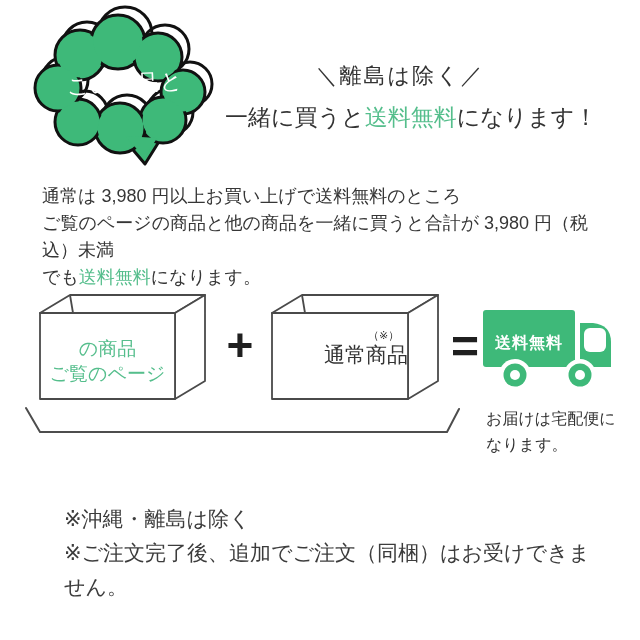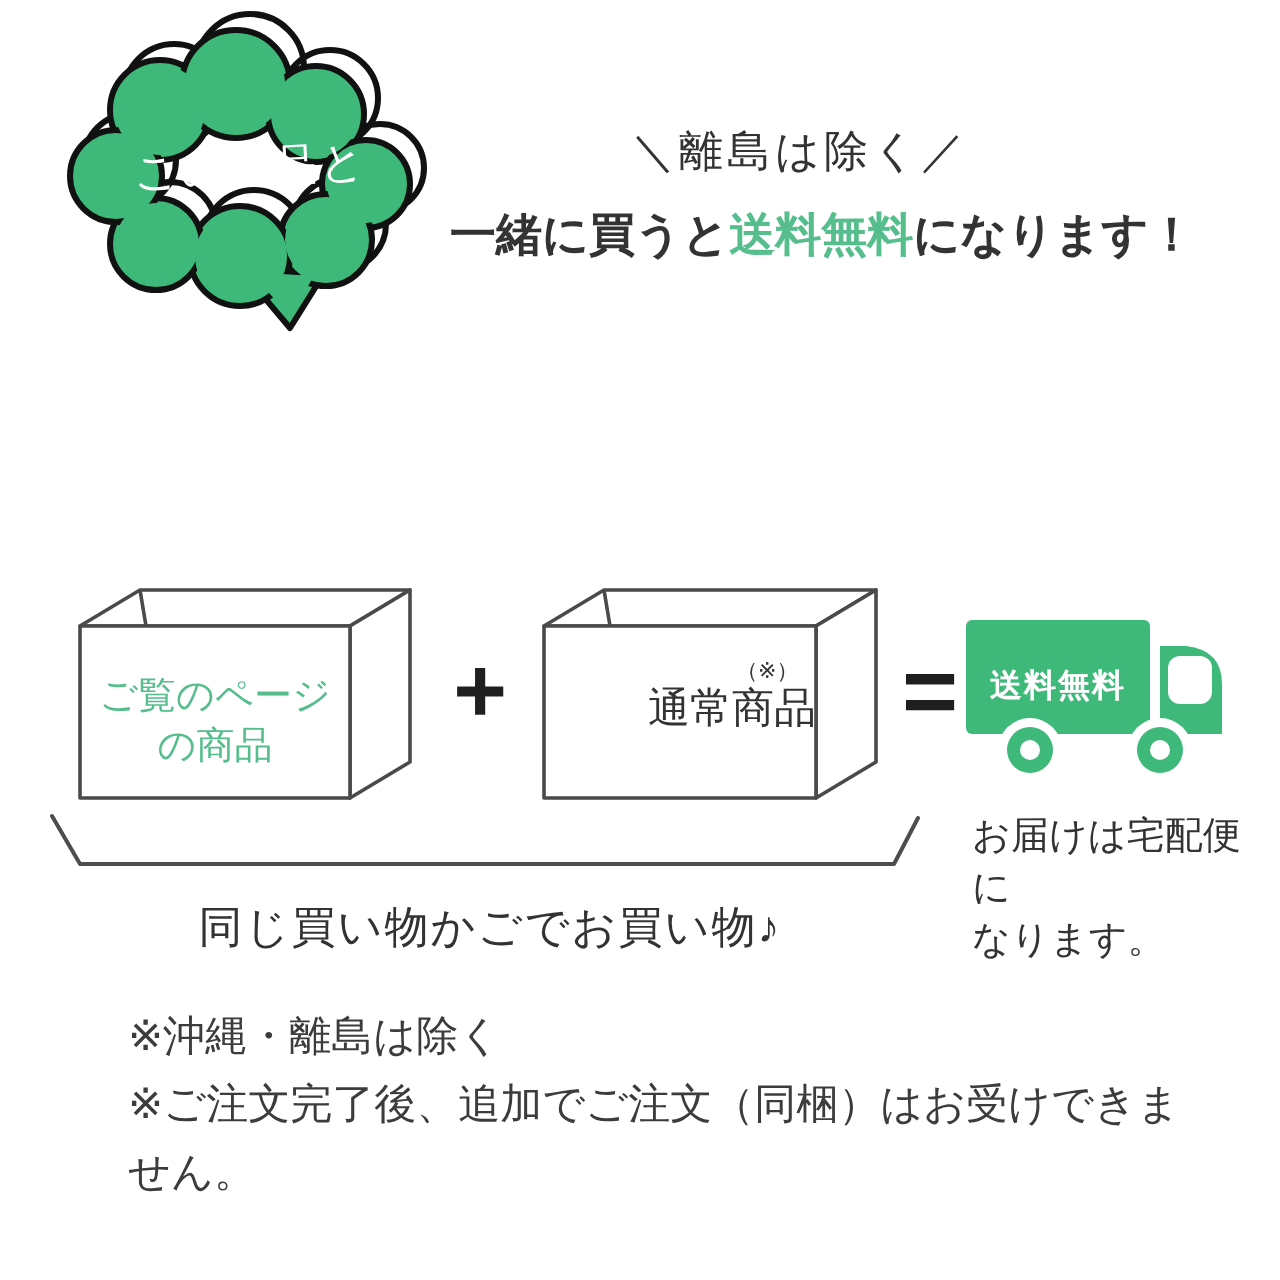--- a/index.html
+++ b/index.html
@@ -14,38 +14,38 @@
   .bubble-label{
     left:57px;top:71px;width:136px;text-align:center;
     font-size:22px;line-height:26px;color:#ffffff;letter-spacing:1px;
     transform:rotate(-3deg);font-weight:500;
   }
 
   
   .tagline{left:240px;top:62px;width:320px;text-align:center;
     font-size:22px;line-height:28px;letter-spacing:2px;color:#333;}
   .headline{left:225px;top:101px;width:355px;text-align:center;
-    font-size:23px;line-height:32px;font-weight:700;color:#333;white-space:nowrap;}
+    font-size:23px;line-height:32px;font-weight:400;color:#333;white-space:nowrap;}
   .green-txt{color:#55be8c;}
 
   
   .paragraph{left:42px;top:183px;width:580px;font-size:18px;line-height:27px;color:#363636;}
 
   
   .box1-label{left:40px;top:336px;width:135px;text-align:center;
     font-size:19px;line-height:25px;color:#55be8c;font-weight:500;}
   .box2-label{left:272px;top:343px;width:136px;text-align:right;
     font-size:21px;line-height:24px;color:#333;font-weight:500;}
   .box2-note{left:368px;top:328px;width:40px;font-size:11px;color:#333;}
   .op{font-weight:700;color:#1f1f1f;text-align:center;}
   .op-plus{left:220px;top:319px;width:40px;font-size:46px;line-height:52px;}
   .op-equals{left:444px;top:321px;width:42px;font-size:48px;line-height:52px;}
   .truck-label{left:484px;top:333px;width:90px;text-align:center;
     font-size:16px;font-weight:700;color:#ffffff;letter-spacing:1px;}
-  .delivery-note{left:486px;top:406px;width:150px;font-size:19px;line-height:26px;color:#333;}
+  .delivery-note{left:486px;top:406px;width:150px;font-size:16px;line-height:26px;color:#333;}
   .caption{left:25px;top:449px;width:440px;text-align:center;
     font-size:22px;letter-spacing:1px;color:#333;font-weight:500;}
 
   
   .footnotes{left:64px;top:502px;width:540px;font-size:21px;line-height:34px;color:#3c3c3c;}
 </style>
 </head>
 <body>
 
 <div class="canvas">
@@ -86,20 +86,25 @@
       <circle cx="43" cy="114" r="20.5"></circle>
         <circle cx="23" cy="80" r="20.5"></circle>
       <polygon points="90,128 110,150 122,130"></polygon>
     </g>
   </svg>
   <div class="txt bubble-label">この商品と</div>
 
   <div class="txt tagline">＼離島は除く／</div>
   <div class="txt headline"><span>一緒に買うと</span><span class="green-txt">送料無料</span><span>になります！</span></div>
 
+  <div class="txt paragraph">
+    <div>通常は 3,980 円以上お買い上げで送料無料のところ</div>
+    <div>ご覧のページの商品と他の商品を一緒に買うと合計が 3,980 円（税込）未満</div>
+    <div><span>でも</span><span class="green-txt">送料無料</span><span>になります。</span></div>
+  </div>
 
   <svg class="svg-layer" width="640" height="640" viewBox="0 0 640 640">
 
     <g fill="#ffffff" stroke="#4a4a4a" stroke-width="1.8" stroke-linejoin="round">
       <path d="M40,313 L70,295 L205,295 L175,313 Z"></path>
       <path d="M175,313 L205,295 L205,381 L175,399 Z"></path>
       <rect x="40" y="313" width="135" height="86"></rect>
       <line x1="70" y1="295" x2="73" y2="313"></line>
     </g>
 
@@ -119,32 +124,31 @@
       <circle cx="515" cy="375" r="11.5" fill="#3eb979"></circle>
       <circle cx="580" cy="375" r="11.5" fill="#3eb979"></circle>
       <circle cx="515" cy="375" r="5" fill="#ffffff"></circle>
       <circle cx="580" cy="375" r="5" fill="#ffffff"></circle>
     </g>
 
     <path d="M26,408 L40,432 L447,432 L459,409" fill="none" stroke="#4d4d4d" stroke-width="2" stroke-linejoin="round" stroke-linecap="round"></path>
   </svg>
 
   <div class="txt box1-label">
+    <div>の商品</div>
     <div>ご覧のページ</div>
-    <div>の商品</div>
   </div>
   <div class="txt op op-plus">+</div>
   <div class="txt box2-label">通常商品</div>
   <div class="txt box2-note">（※）</div>
   <div class="txt op op-equals">=</div>
   <div class="txt truck-label">送料無料</div>
   <div class="txt delivery-note">
     <div>お届けは宅配便に</div>
     <div>なります。</div>
   </div>
-  <div class="txt caption">同じ買い物かごでお買い物♪</div>
 
   <div class="txt footnotes">
     <div>※沖縄・離島は除く</div>
     <div>※ご注文完了後、追加でご注文（同梱）はお受けできません。</div>
   </div>
 
 </div>
 
 </body></html>

